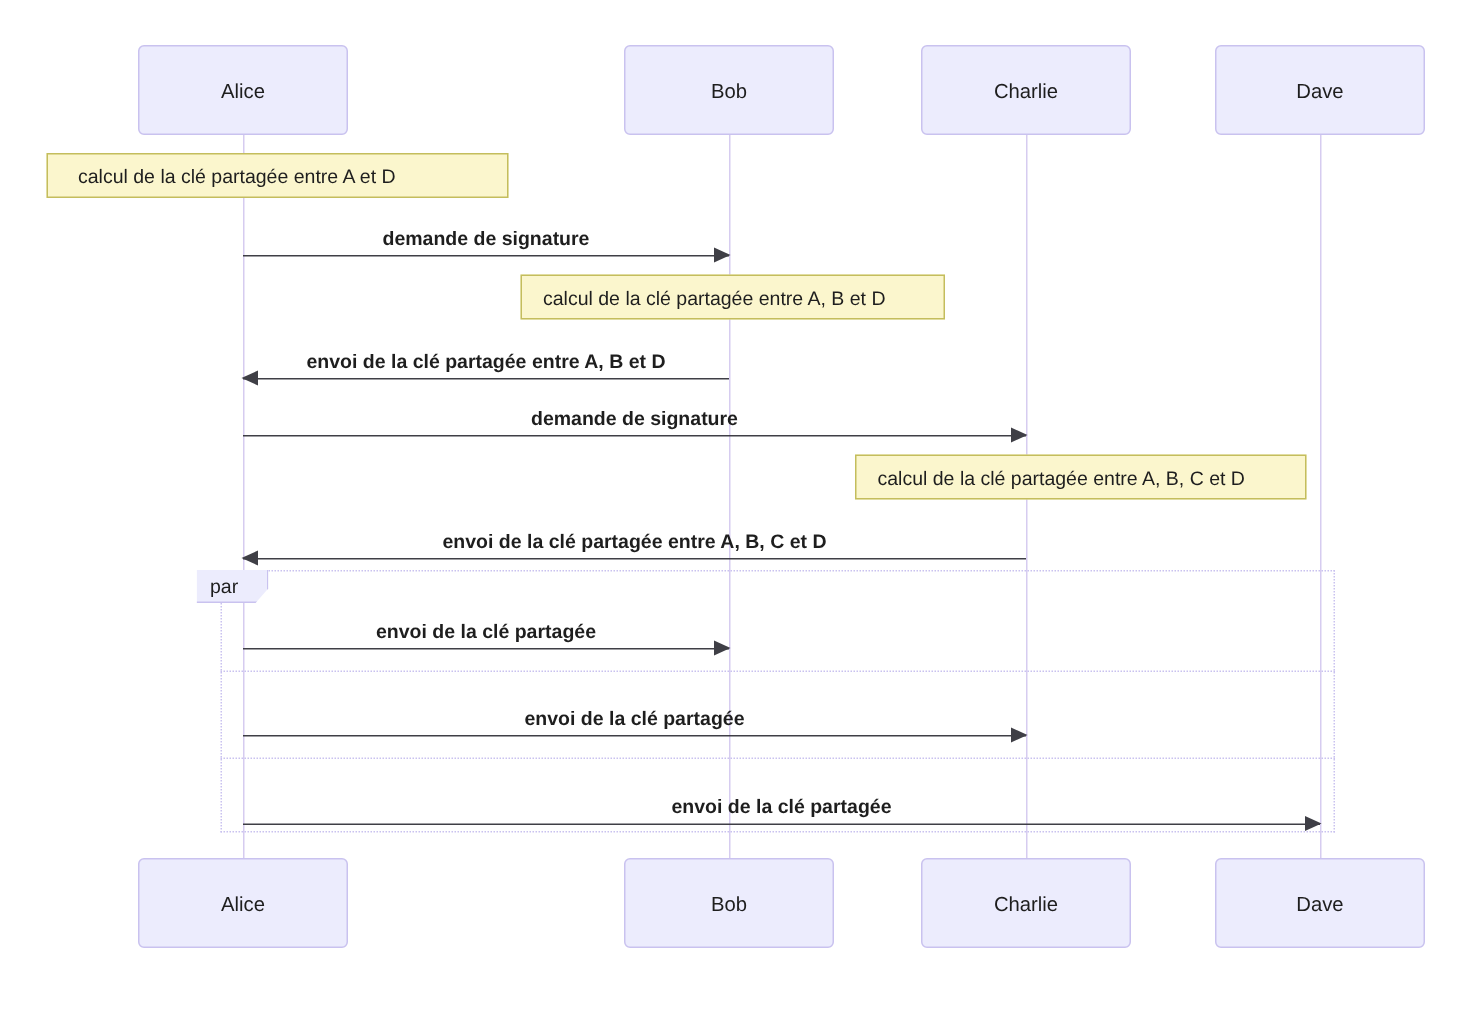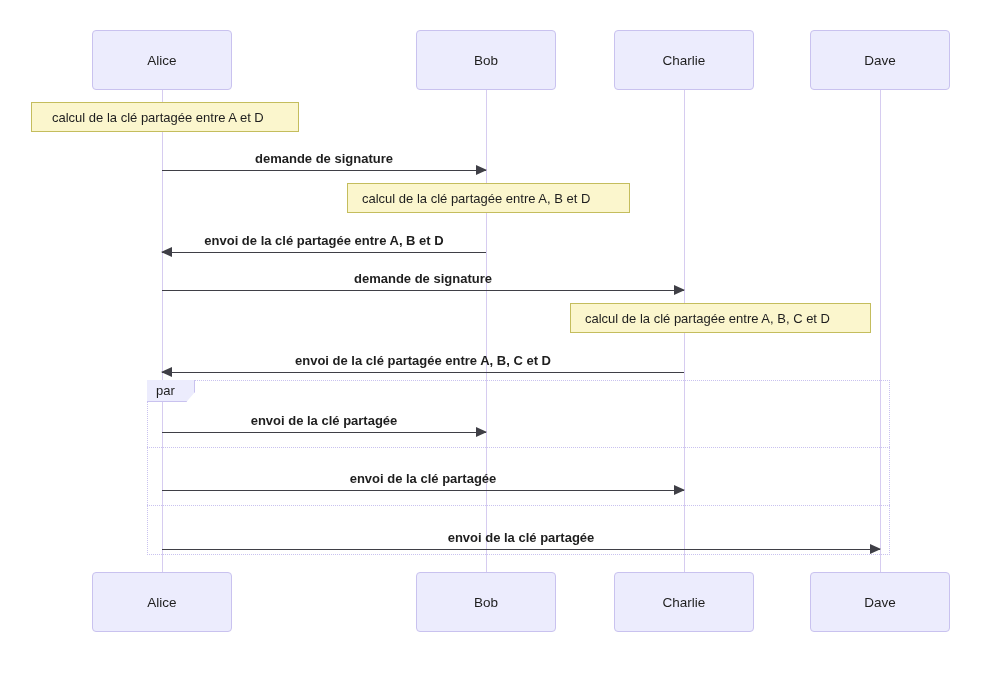--- a/index.html
+++ b/index.html
@@ -133,21 +133,21 @@
       <div class="lifeline-line" style="left: 162px; top: 90px; height: 482px;"></div>
       <div class="lifeline-line" style="left: 486px; top: 90px; height: 482px;"></div>
       <div class="lifeline-line" style="left: 684px; top: 90px; height: 482px;"></div>
       <div class="lifeline-line" style="left: 880px; top: 90px; height: 482px;"></div>
     </div>
 
   <div id="fragment-layer">
       <div class="fragment" style="left: 147px; top: 380px; width: 743px; height: 175px;"></div>
       <div class="fragment-divider" style="left: 147px; top: 447px; width: 743px;"></div>
       <div class="fragment-divider" style="left: 147px; top: 505px; width: 743px;"></div>
-      <div class="fragment-tab" style="left: 147px; top: 380px; width: 48px; height: 22px;">
+      <div class="fragment-tab" style="left: 131px; top: 380px; width: 48px; height: 22px;">
         <span>par</span>
       </div>
     </div>
 
   <div id="messages">
       <div class="msg to-right" style="left: 162px; top: 170px; width: 324px;">
         <div class="line"></div>
         <div class="head"></div>
         <div class="label">demande de signature</div>
       </div>
@@ -177,21 +177,21 @@
         <div class="label">envoi de la clé partagée</div>
       </div>
       <div class="msg to-right" style="left: 162px; top: 549px; width: 718px;">
         <div class="line"></div>
         <div class="head"></div>
         <div class="label">envoi de la clé partagée</div>
       </div>
     </div>
 
   <div id="notes">
-      <div class="note" style="left: 31px; top: 102px; width: 268px; height: 30px; padding-left: 20px;">
+      <div class="note" style="left: 31px; top: 102px; width: 308px; height: 30px; padding-left: 20px;">
         <span>calcul de la clé partagée entre A et D</span>
       </div>
       <div class="note" style="left: 347px; top: 183px; width: 283px; height: 30px;">
         <span>calcul de la clé partagée entre A, B et D</span>
       </div>
       <div class="note" style="left: 534px; top: 303px; width: 301px; height: 30px; margin-left: 36px;">
         <span>calcul de la clé partagée entre A, B, C et D</span>
       </div>
     </div>
 

